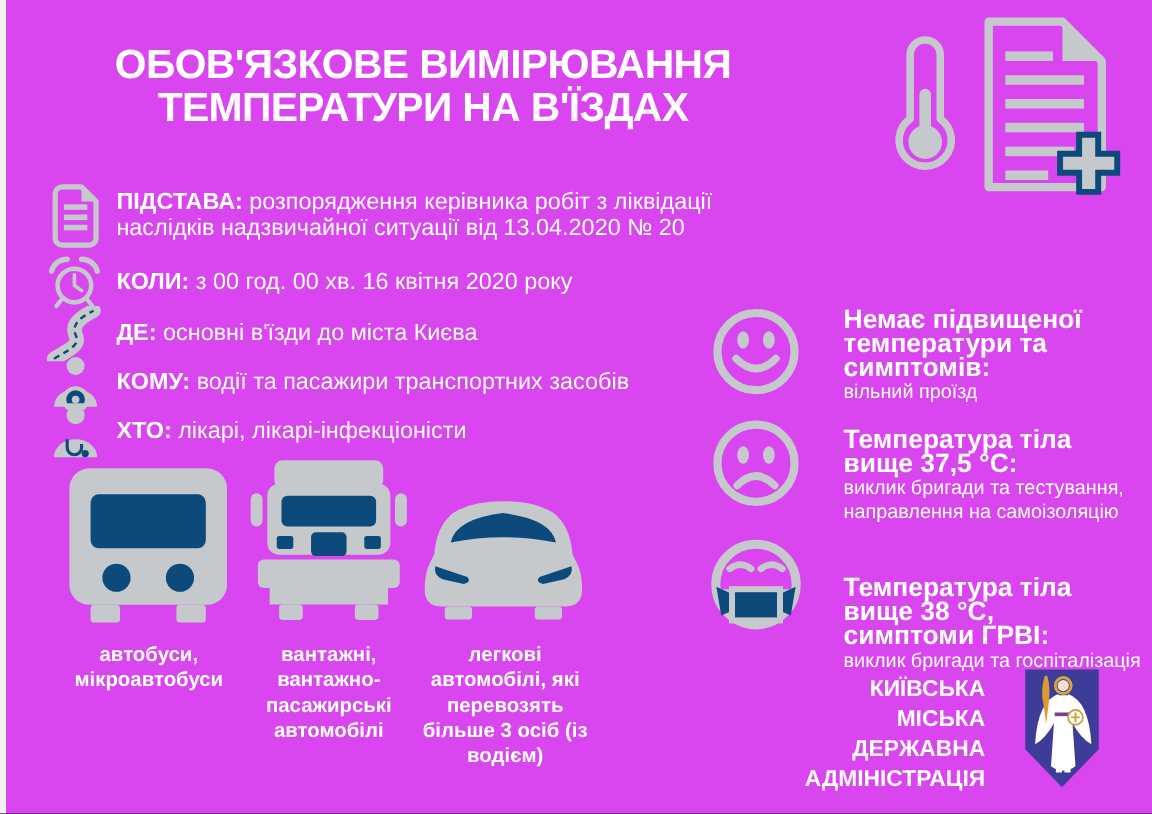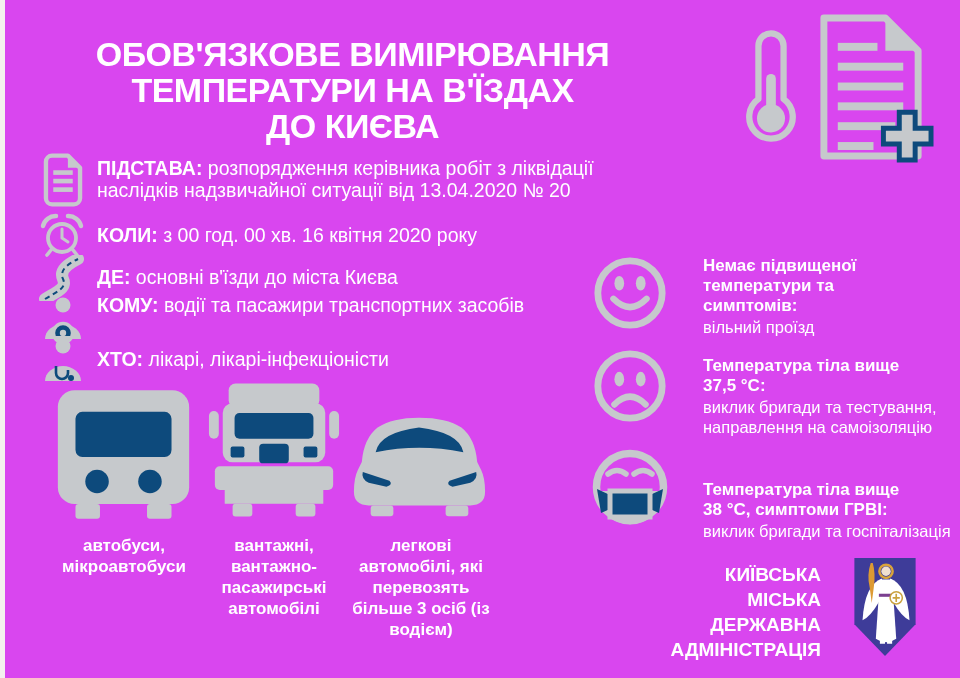--- a/index.html
+++ b/index.html
@@ -31,21 +31,21 @@
   .i2 { left:37px; top:212px; height:46px; }
   .i3 { left:36px; top:255px; height:46px; }
   .i4 { left:38px; top:296px; height:46px; }
   .i5 { left:38px; top:337px; height:46px; }
   .info-text {
     position:absolute; left:97px; font-size:19.5px; line-height:22px; color:#fff;
   }
   .t1 { top:157px; width:578px; }
   .t2 { top:224px; width:600px; }
   .t3 { top:266px; width:600px; }
-  .t4 { top:294px; width:600px; }
+  .t4 { top:307px; width:600px; }
   .t5 { top:348px; width:600px; }
   .info-text b { font-weight:bold; }
   
   .veh-icon { position:absolute; }
   .v1 { left:50px;  top:388px; width:147px; height:133px; }
   .v2 { left:205px; top:383px; width:138px; height:139px; }
   .v3 { left:348px; top:410px; width:143px; height:108px; }
   .veh-label {
     position:absolute; top:535px; text-align:center;
     font-weight:bold; font-size:17px; line-height:21px; color:#fff;
@@ -55,40 +55,39 @@
   .vl3 { left:352px; width:138px; }
   
   .status-icon { position:absolute; left:591px; width:78px; height:80px; }
   .s1 { top:253px; }
   .s2 { top:346px; }
   .s3 { top:442px; height:90px; width:82px; left:589px; }
   .status-text { position:absolute; left:703px; width:252px; color:#fff; }
   .st1 { top:256px; }
   .st2 { top:356px; }
   .st3 { top:448px;margin-top:32px; }
-  .status-text .head { display:block; width:218px; font-weight:bold; font-size:17px; line-height:20px; }
+  .status-text .head { display:block; width:218px; font-weight:bold; font-size:22px; line-height:20px; }
   .status-text .body { display:block; font-size:16.5px; line-height:20px; margin-top:1px; }
   
   .org {
     position:absolute; left:576px; top:562px; width:245px;
     text-align:right; font-weight:bold; font-size:19px; line-height:25px; color:#fff;
   }
   .coat { position:absolute; left:853px; top:557px; width:64px; height:100px; }
   svg { display:block; width:100%; height:100%; }
 </style>
 </head>
 <body>
 
 <div class="poster">
   <div class="left-strip"></div>
 
   <h1 class="title">
     <div>ОБОВ'ЯЗКОВЕ ВИМІРЮВАННЯ</div>
     <div>ТЕМПЕРАТУРИ НА В'ЇЗДАХ</div>
-    <div>ДО КИЄВА</div>
   </h1>
 
   <div class="thermo">
     <svg viewBox="0 0 60 125">
       <path d="M17 21 A13 13 0 0 1 43 21 L43 76 A22.5 22.5 0 1 1 17 76 Z" fill="none" stroke="#c6c9cc" stroke-width="6.5" stroke-linejoin="round"></path>
       <line x1="30" y1="55" x2="30" y2="85" stroke="#c6c9cc" stroke-width="10" stroke-linecap="round"></line>
       <circle cx="30" cy="96" r="14.5" fill="#c6c9cc"></circle>
     </svg>
   </div>
   <div class="docplus">

